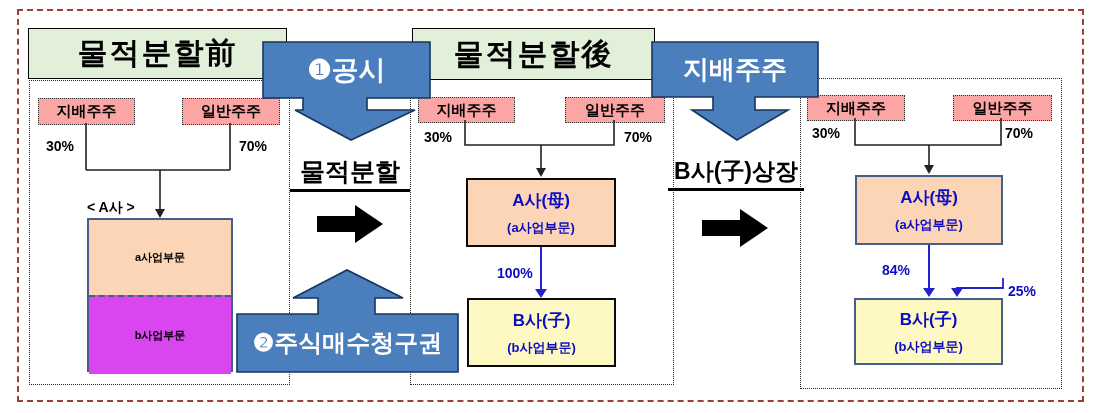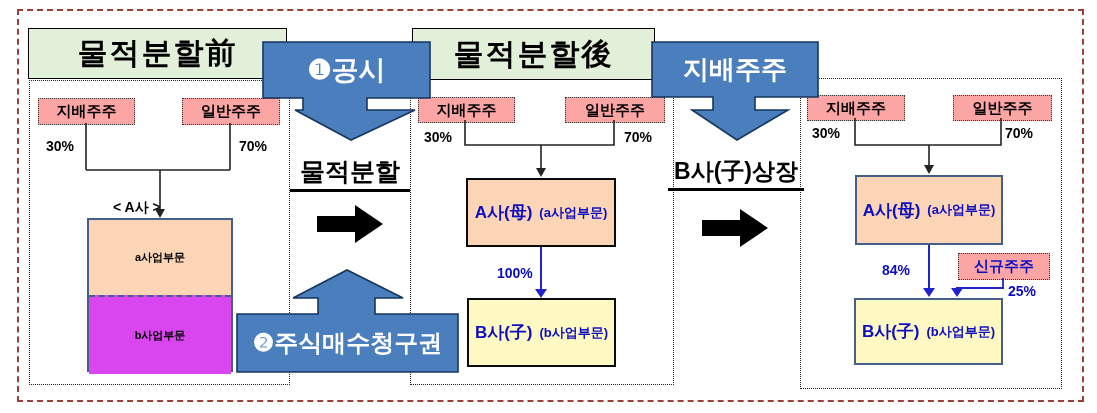--- a/index.html
+++ b/index.html
@@ -19,21 +19,21 @@
   }
   .shbox{
     position:absolute;background:#fca5a5;border:1.5px dotted #333;
     display:flex;align-items:center;justify-content:center;
     font-size:15px;color:#000;
   }
   .shbox.blue{color:#0c0cc0;}
   .pct{position:absolute;font-size:14px;color:#000;}
   .pct.blue{color:#0c0cc0;}
   .caption{position:absolute;font-size:14px;color:#000;}
-  .combox{position:absolute;display:flex;flex-direction:row;align-items:center;justify-content:center;gap:7px;}
+  .combox{position:absolute;display:flex;flex-direction:column;align-items:center;justify-content:center;gap:7px;}
   .combox .nm{font-size:17px;color:#0c0cc0;}
   .combox .sb{font-size:13px;color:#0c0cc0;}
   .p1box{position:absolute;border:2px solid #44608a;box-sizing:border-box;}
   .p1sec{display:flex;align-items:center;justify-content:center;font-size:11px;color:#000;}
   .p1sec.a{background:#fbd5b5;height:75px;}
   .p1sec.b{background:#d946ef;height:77px;border-top:2px dashed #44608a;text-align:center;}
   .overlay{position:absolute;left:0;top:0;pointer-events:none;}
   .steplabel{
     position:absolute;color:#fff;display:flex;align-items:center;justify-content:center;
     z-index:5;letter-spacing:0px;
@@ -59,21 +59,21 @@
   <div class="panel" style="left:800px;top:78px;width:260px;height:309px;"></div>
 
   <div class="hdr" style="left:28px;top:28px;width:257px;height:49px;">물적분할前</div>
   <div class="hdr" style="left:412px;top:28px;width:241px;height:50px;">물적분할後</div>
 
   <div class="shbox" style="left:38px;top:98px;width:95px;height:25px;">지배주주</div>
   <div class="shbox" style="left:182px;top:98px;width:96px;height:25px;">일반주주</div>
   <div class="pct" style="left:46px;top:138px;">30%</div>
   <div class="pct" style="left:239px;top:138px;">70%</div>
 
-  <div class="caption" style="left:87px;top:199px;margin-left:26px;">&lt; A사 &gt;</div>
+  <div class="caption" style="left:87px;top:199px;">&lt; A사 &gt;</div>
   <div class="p1box" style="left:87px;top:218px;width:146px;height:154px;">
     <div class="p1sec a">a사업부문</div>
     <div class="p1sec b">b사업부문</div>
   </div>
 
   <div class="shbox" style="left:418px;top:97px;width:95px;height:24px;">지배주주</div>
   <div class="shbox" style="left:565px;top:97px;width:98px;height:24px;">일반주주</div>
   <div class="pct" style="left:424px;top:129px;">30%</div>
   <div class="pct" style="left:624px;top:129px;">70%</div>
 
@@ -90,21 +90,20 @@
   <div class="shbox" style="left:807px;top:95px;width:96px;height:24px;">지배주주</div>
   <div class="shbox" style="left:953px;top:95px;width:97px;height:24px;">일반주주</div>
   <div class="pct" style="left:812px;top:125px;">30%</div>
   <div class="pct" style="left:1005px;top:125px;">70%</div>
 
   <div class="combox orange bd-navy" style="left:855px;top:175px;width:148px;height:70px;">
     <div class="nm">A사(母)</div>
     <div class="sb">(a사업부문)</div>
   </div>
   <div class="pct blue" style="left:882px;top:262px;">84%</div>
-  <div class="shbox blue" style="left:958px;top:253px;width:90px;height:25px;">신규주주</div>
   <div class="pct blue" style="left:1008px;top:283px;">25%</div>
   <div class="combox lblue bd-navy" style="left:854px;top:298px;width:149px;height:67px;">
     <div class="nm">B사(子)</div>
     <div class="sb">(b사업부문)</div>
   </div>
 
   <svg class="overlay" width="1097" height="413" viewBox="0 0 1097 413">
 
     <path d="M86,123 V170 M230,123 V170 M86,170 H230 M160,170 V211" stroke="#222" stroke-width="1.6" fill="none"></path>
     <polygon points="155,209 165,209 160,218" fill="#222"></polygon>

